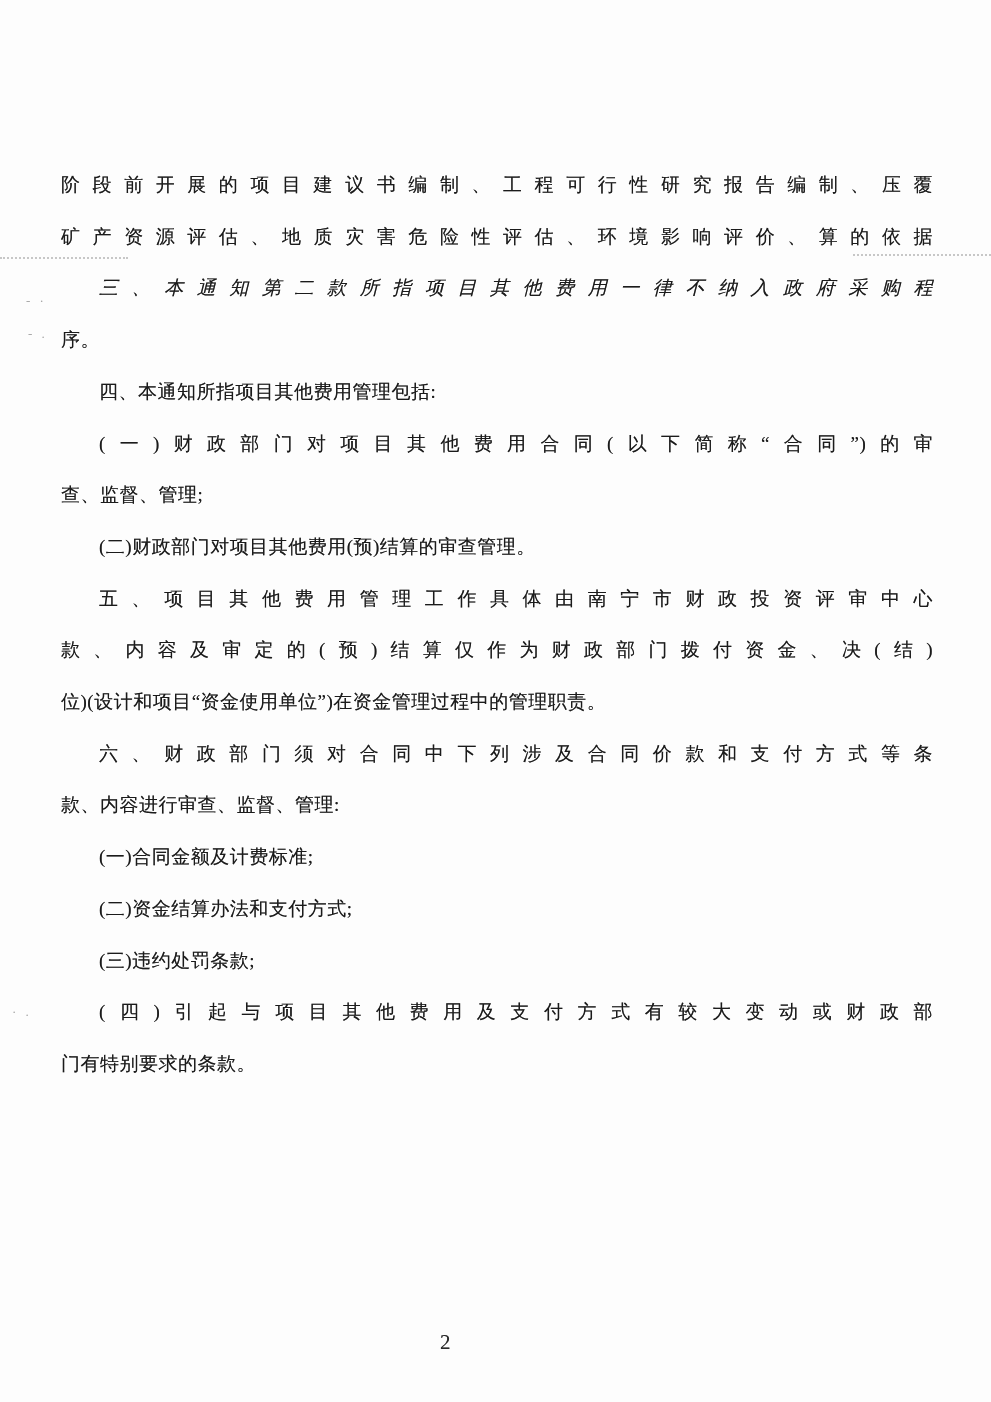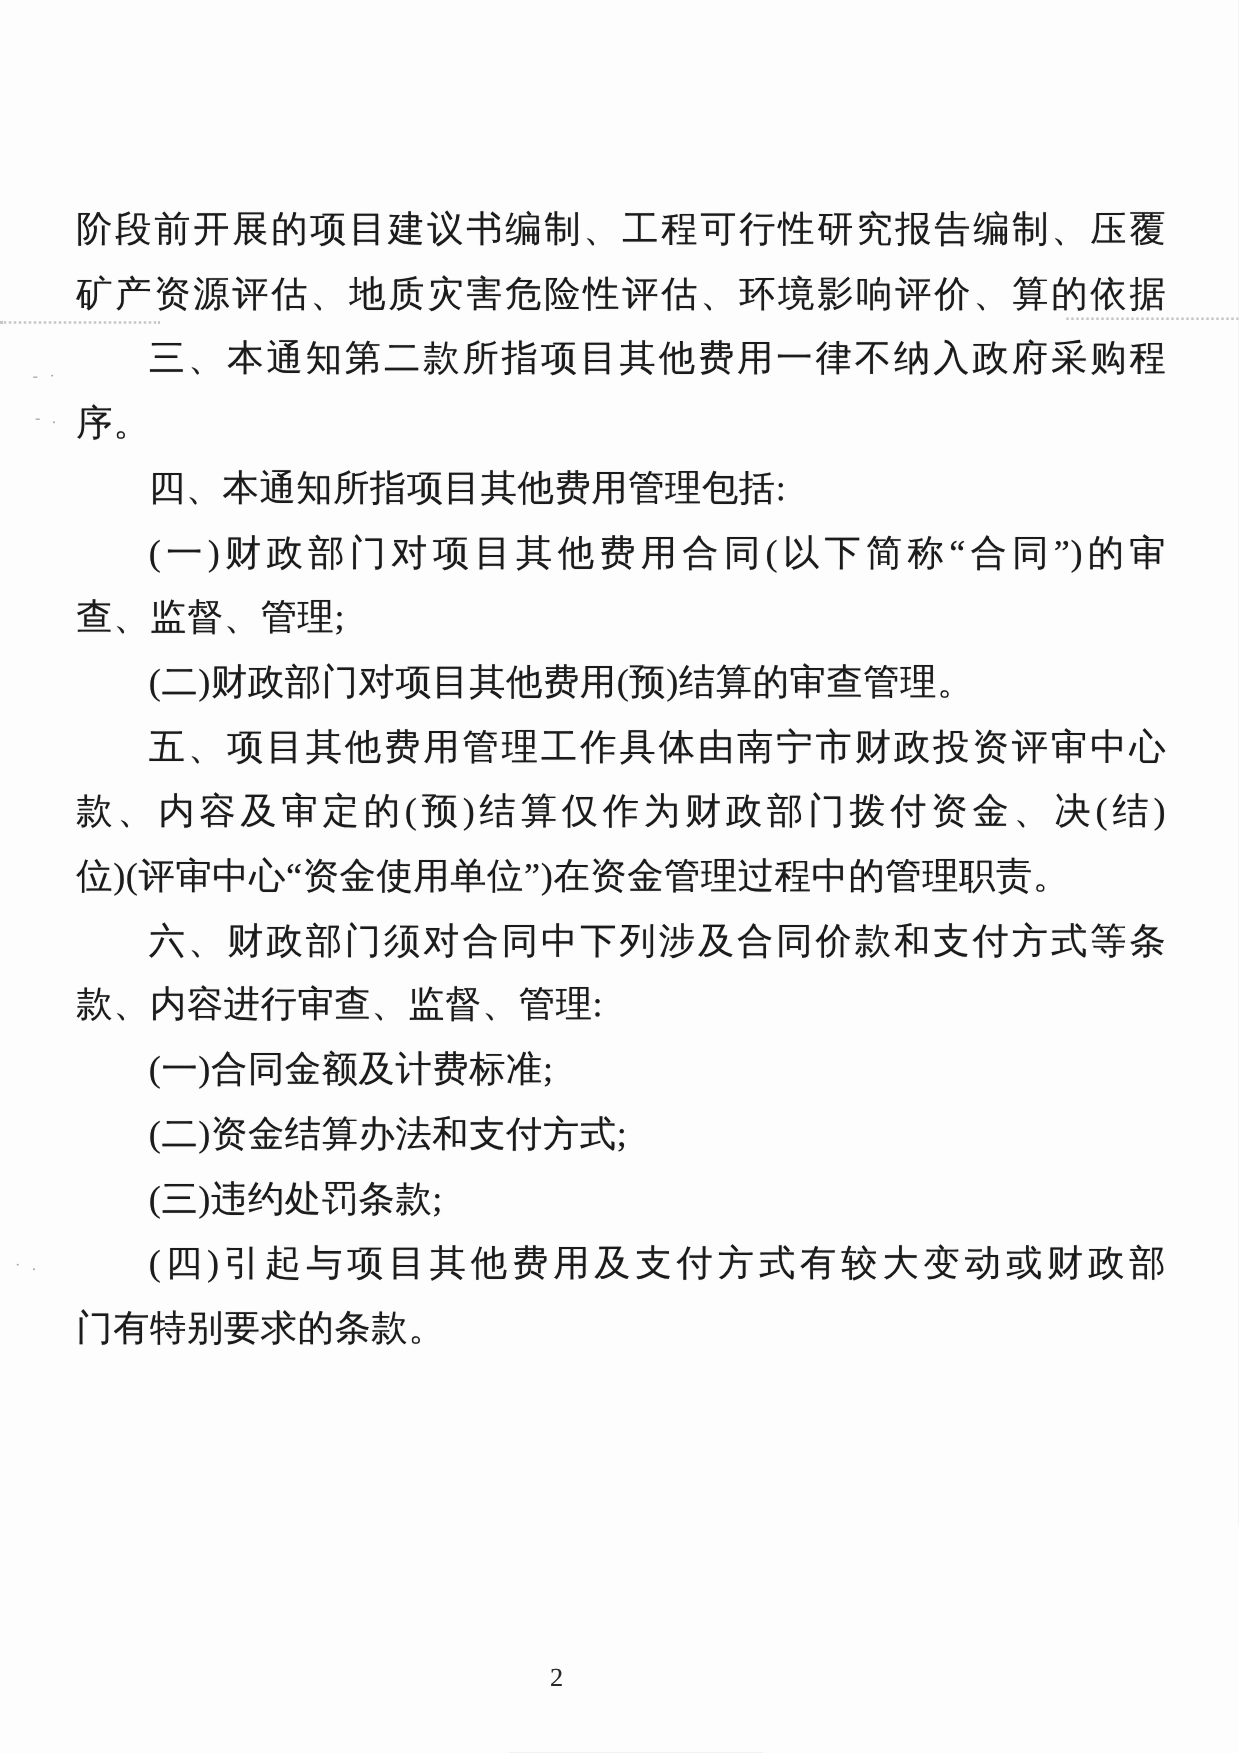--- a/index.html
+++ b/index.html
@@ -17,21 +17,21 @@
     font-family: "Liberation Serif", "DejaVu Serif", serif;
     color: #1b1b1b;
   }
   #text-block {
     position: absolute;
     left: 61px;
     top: 159px;
     width: 872px;
   }
   .line {
-    font-size: 29px;
+    font-size: 19px;
     line-height: 51.7px;
     letter-spacing: 0.5px;
     text-align: justify;
     text-align-last: left;
     white-space: normal;
     text-shadow: 0 0 0.6px rgba(20,20,20,0.55);
   }
   .line.fill {
     text-align-last: justify;
   }
@@ -68,29 +68,29 @@
 
   <div class="scan-dots" id="noise-dots-left"></div>
   <div class="scan-dots" id="noise-dots-right"></div>
   <div class="scan-speck" style="left:26px; top:293px;">-&nbsp;·</div>
   <div class="scan-speck" style="left:28px; top:326px;">-&nbsp;.</div>
   <div class="scan-speck" style="left:12px; top:1004px;">·&nbsp;.</div>
 
   <div id="text-block">
       <div class="line fill" style="text-indent: 0em;">阶段前开展的项目建议书编制、工程可行性研究报告编制、压覆</div>
       <div class="line fill" style="text-indent: 0em;">矿产资源评估、地质灾害危险性评估、环境影响评价、算的依据</div>
-      <div class="line fill" style="text-indent: 2em;">三、本通知第二款所指项目其他费用一律不纳入政府采购程</div>
+      <div class="line fill" style="text-indent: 2em; font-style: italic;">三、本通知第二款所指项目其他费用一律不纳入政府采购程</div>
       <div class="line" style="text-indent: 0em;">序。</div>
       <div class="line" style="text-indent: 2em;">四、本通知所指项目其他费用管理包括:</div>
       <div class="line fill" style="text-indent: 2em;">(一)财政部门对项目其他费用合同(以下简称“合同”)的审</div>
       <div class="line" style="text-indent: 0em;">查、监督、管理;</div>
       <div class="line" style="text-indent: 2em;">(二)财政部门对项目其他费用(预)结算的审查管理。</div>
       <div class="line fill" style="text-indent: 2em;">五、项目其他费用管理工作具体由南宁市财政投资评审中心</div>
       <div class="line fill" style="text-indent: 0em;">款、内容及审定的(预)结算仅作为财政部门拨付资金、决(结)</div>
-      <div class="line" style="text-indent: 0em;">位)(评审中心“资金使用单位”)在资金管理过程中的管理职责。</div>
+      <div class="line" style="text-indent: 0em;">位)(设计和项目“资金使用单位”)在资金管理过程中的管理职责。</div>
       <div class="line fill" style="text-indent: 2em;">六、财政部门须对合同中下列涉及合同价款和支付方式等条</div>
       <div class="line" style="text-indent: 0em;">款、内容进行审查、监督、管理:</div>
       <div class="line" style="text-indent: 2em;">(一)合同金额及计费标准;</div>
       <div class="line" style="text-indent: 2em;">(二)资金结算办法和支付方式;</div>
       <div class="line" style="text-indent: 2em;">(三)违约处罚条款;</div>
       <div class="line fill" style="text-indent: 2em;">(四)引起与项目其他费用及支付方式有较大变动或财政部</div>
       <div class="line" style="text-indent: 0em;">门有特别要求的条款。</div>
     </div>
 
   <div id="footer-page-number">2</div>

